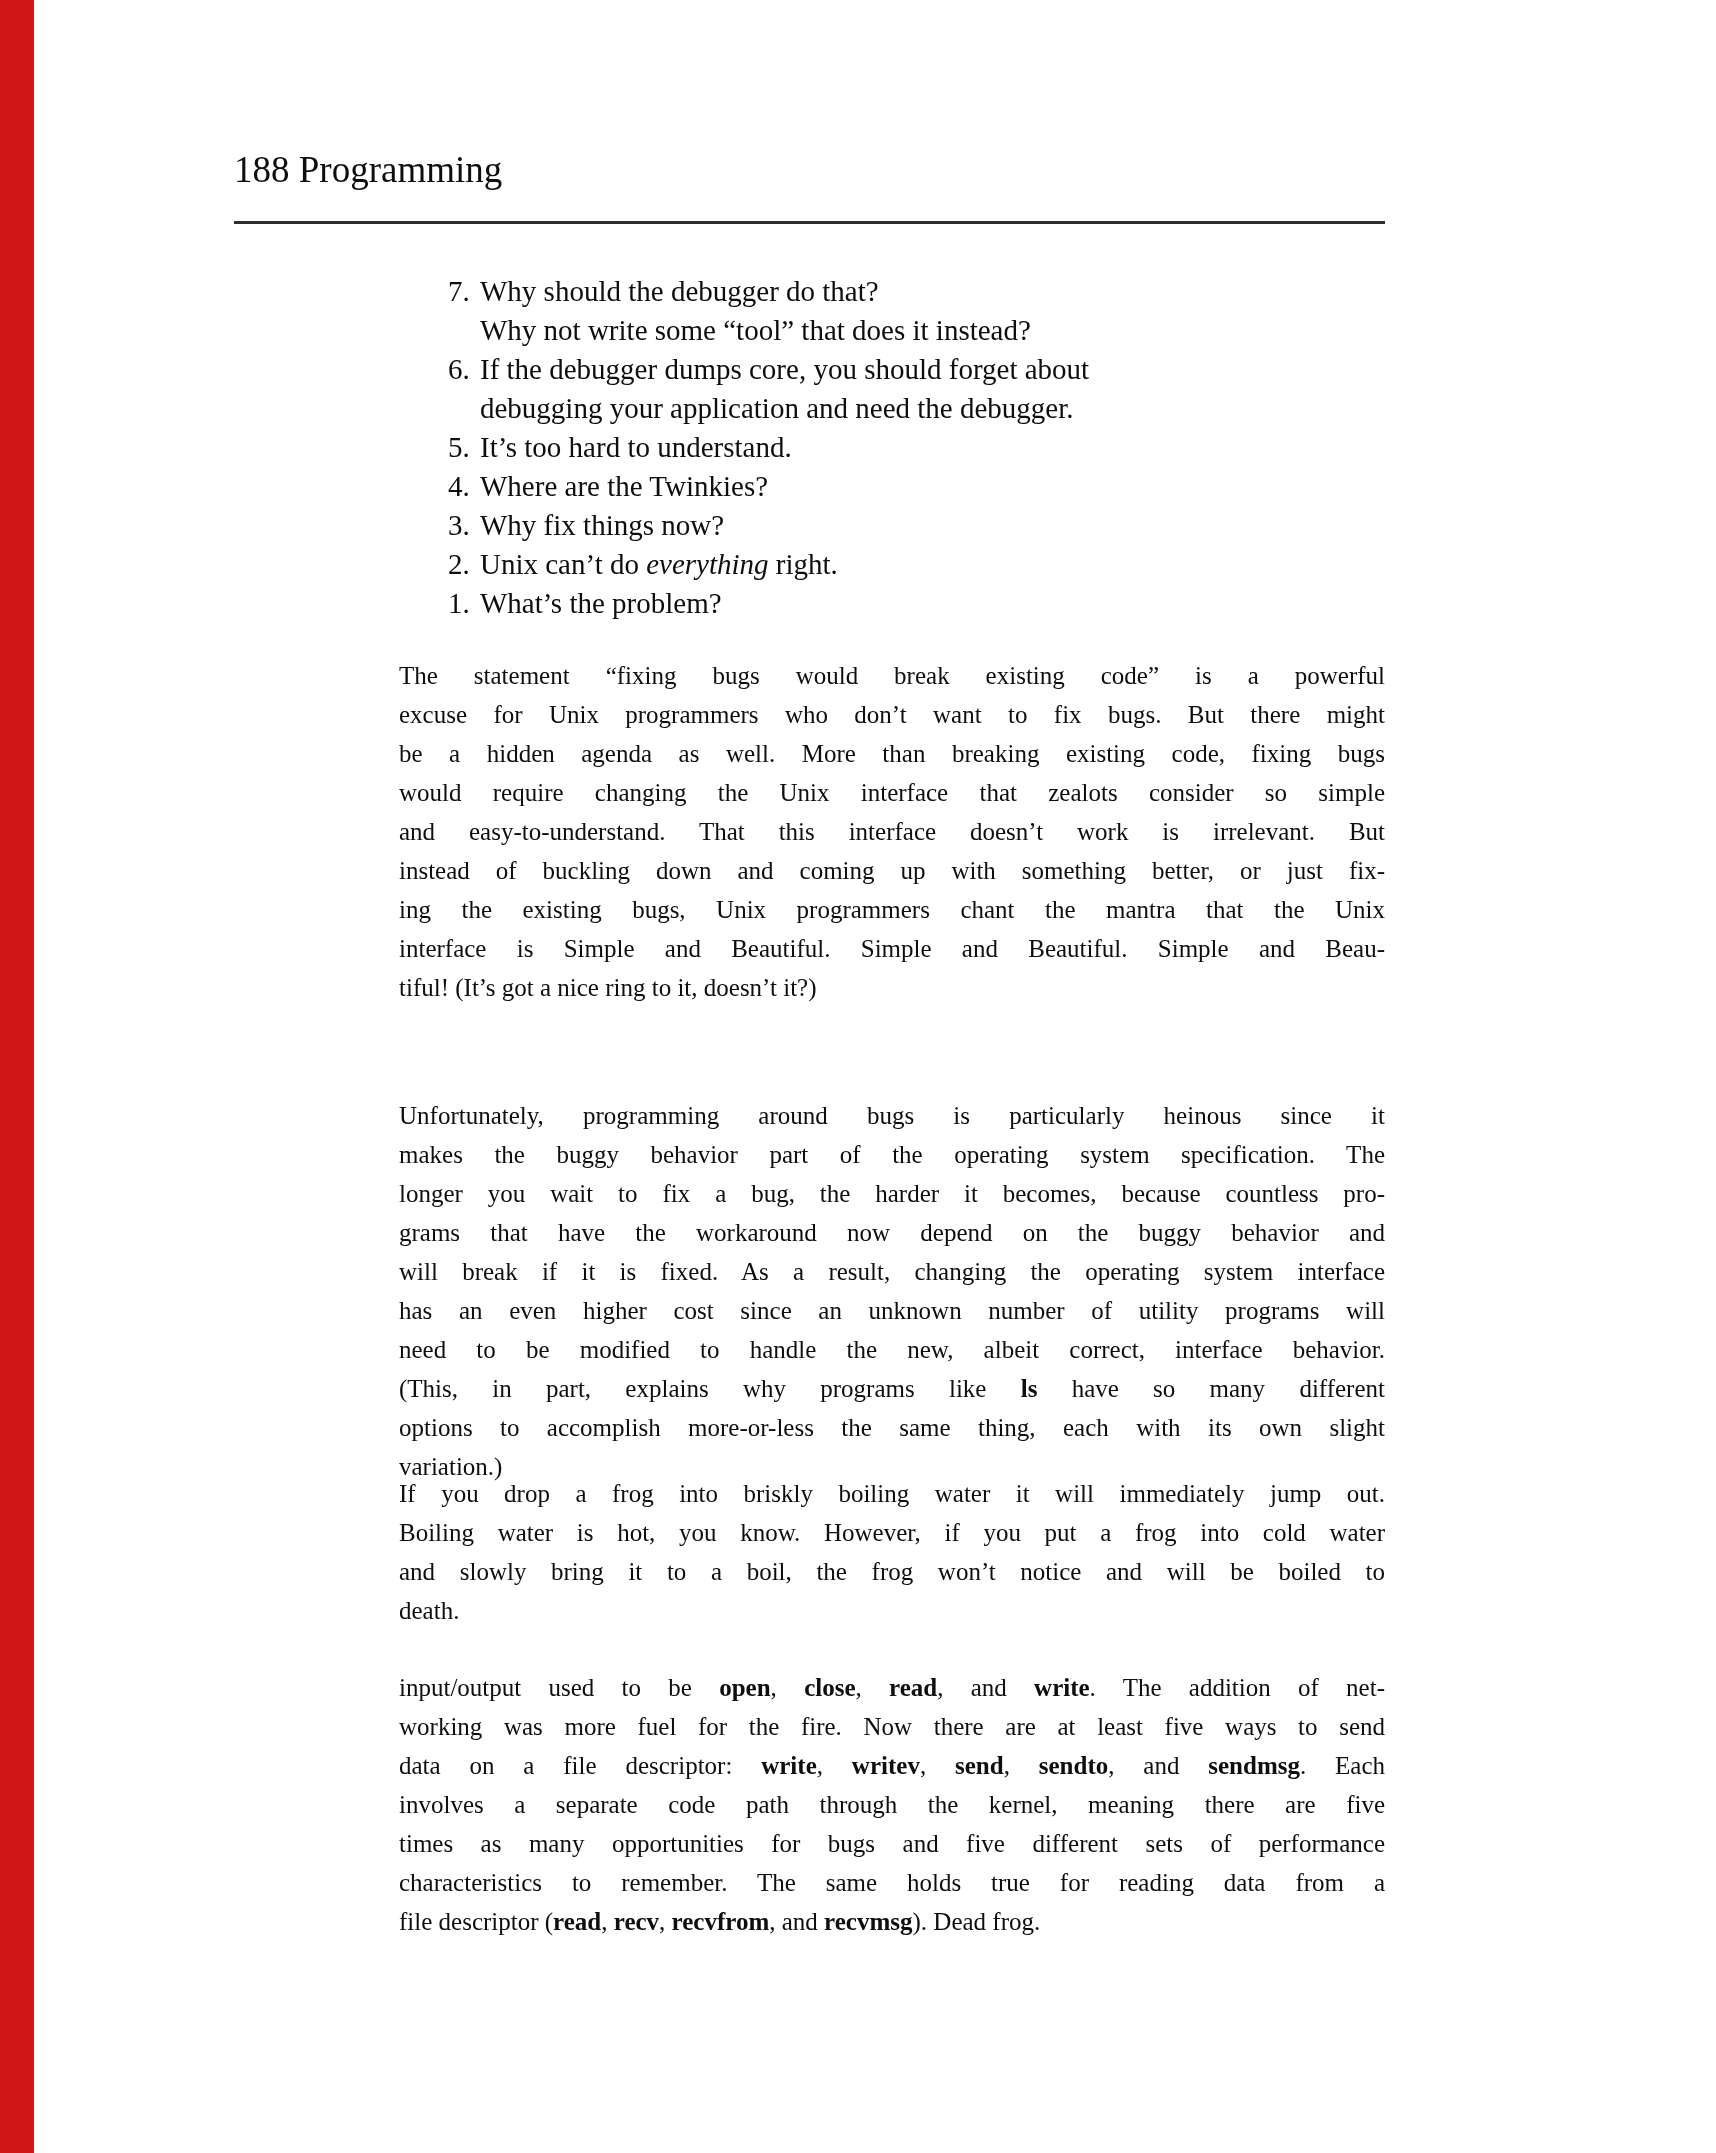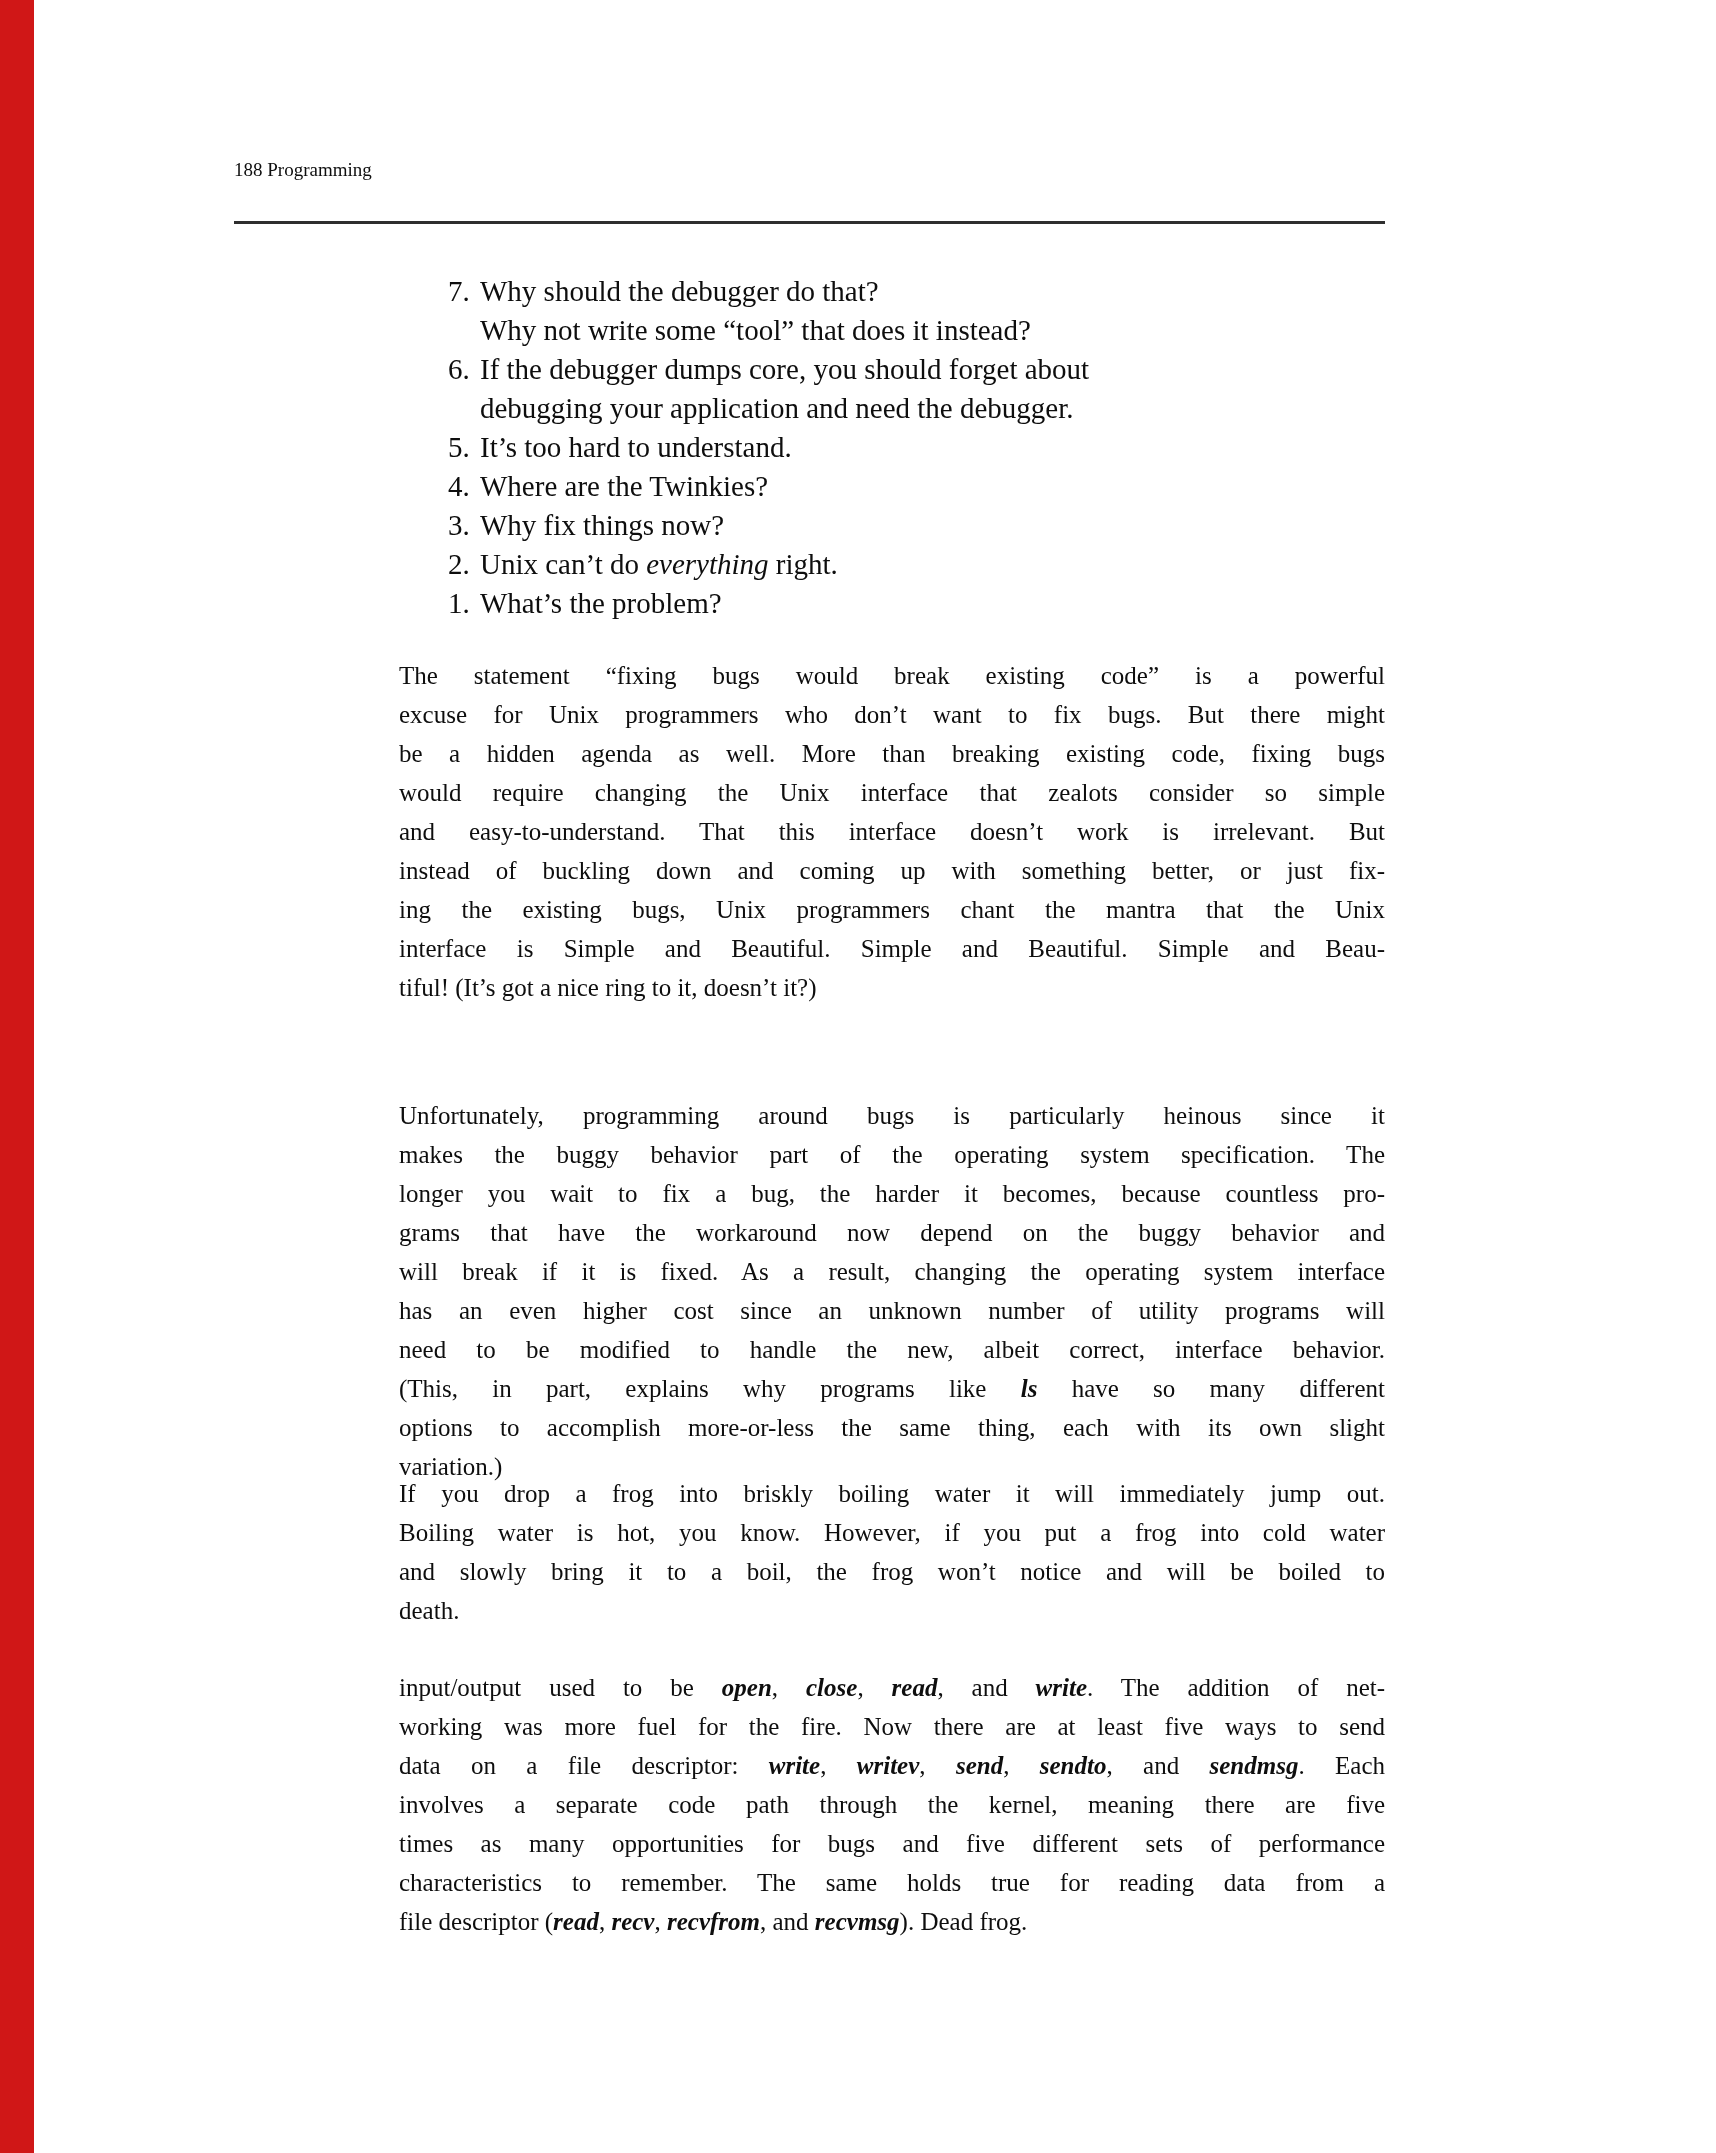--- a/index.html
+++ b/index.html
@@ -9,21 +9,21 @@
     background:#ffffff;
     font-family:"Liberation Serif","DejaVu Serif",serif;
     color:#0e0e0e;
     overflow:hidden;
   }
   #red-bar{
     position:absolute;left:0;top:0;width:34px;height:2153px;
   }
   #running-header{
     position:absolute;left:234px;top:150px;
-    font-size:19px;line-height:39px;white-space:nowrap;
+    font-size:37px;line-height:39px;white-space:nowrap;
   }
   #header-rule{
     position:absolute;left:234px;top:221px;width:1151px;height:2.9px;
     background:#2e2e2e;
   }
   #countdown-list{
     position:absolute;left:448px;top:272px;width:776px;
     font-size:29px;line-height:39px;
   }
   .list-item{position:relative;padding-left:32px;}
@@ -36,21 +36,21 @@
   #para-2{top:1048px;margin-top:48px;}
   #para-3{top:1474px;}
   #para-4{top:1668px;}
   .para .ln{
     text-align:justify;
     text-align-last:justify;
     text-justify:inter-word;
     white-space:normal;
   }
   .para .ln:last-child{text-align-last:left;}
-  b{font-weight:bold;font-style:italic;}
+  b{font-weight:bold;}
   i{font-style:italic;text-align:right;}
 </style>
 </head>
 <body>
 
 <div id="page" style="color: rgb(14, 14, 14);">
   <div id="red-bar" style="background: rgb(208, 23, 23);"></div>
 
   <div id="running-header">188 Programming</div>
 

